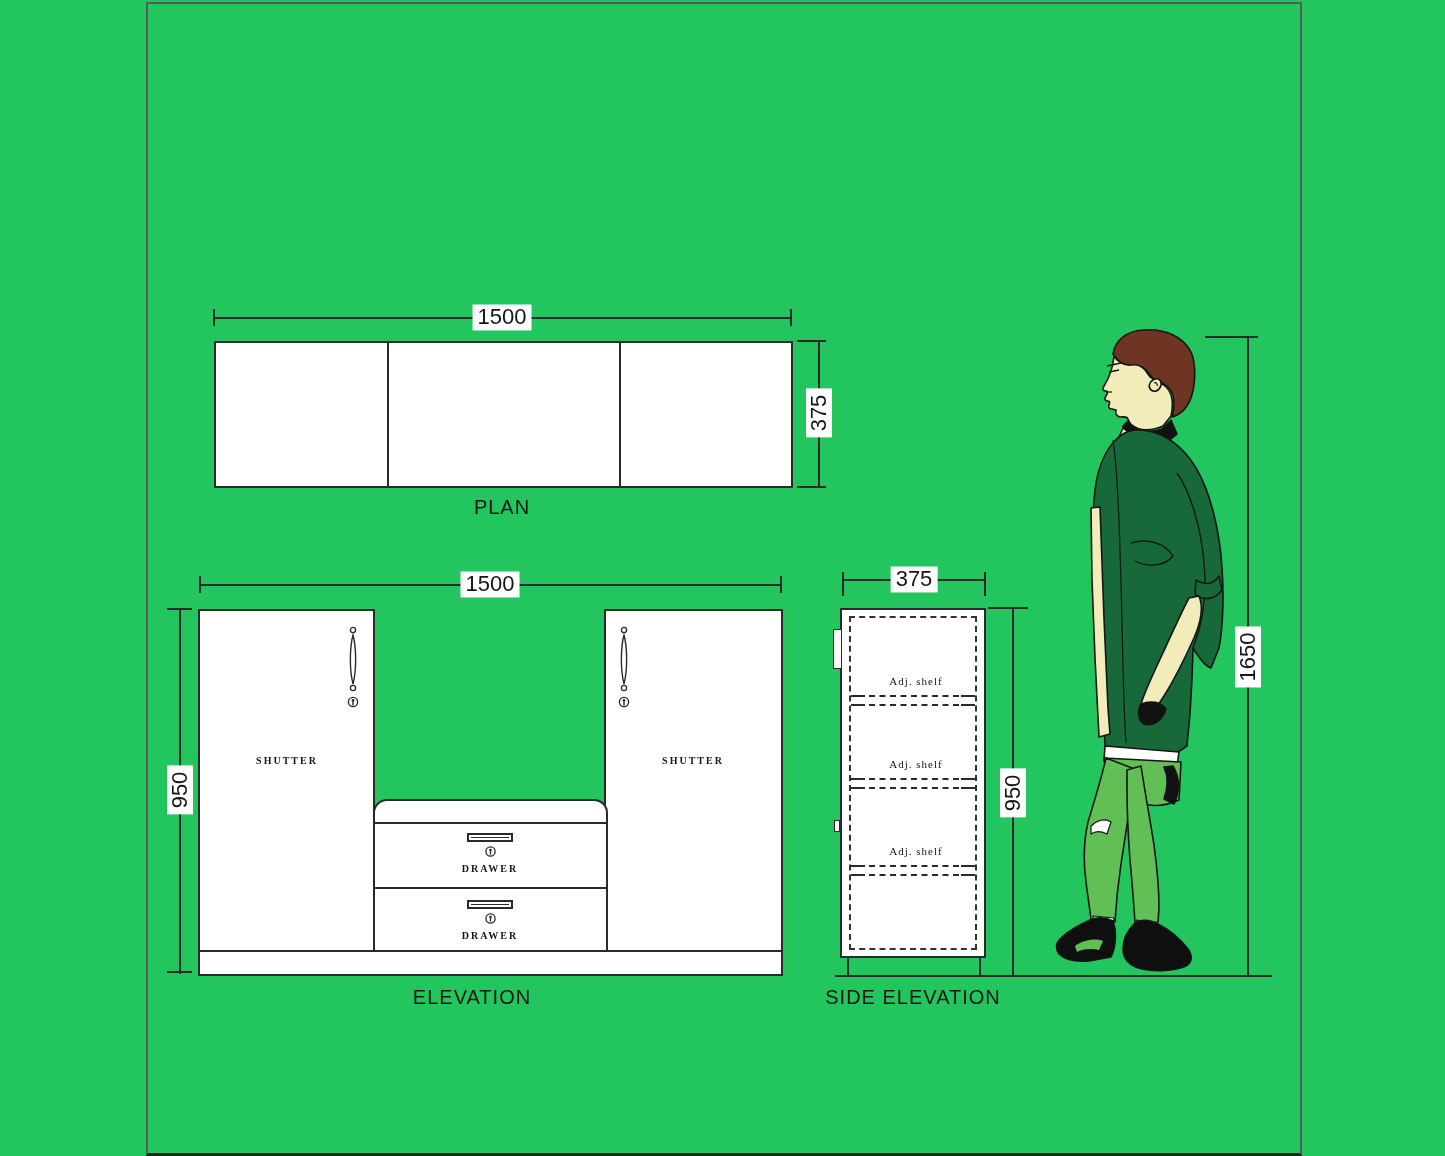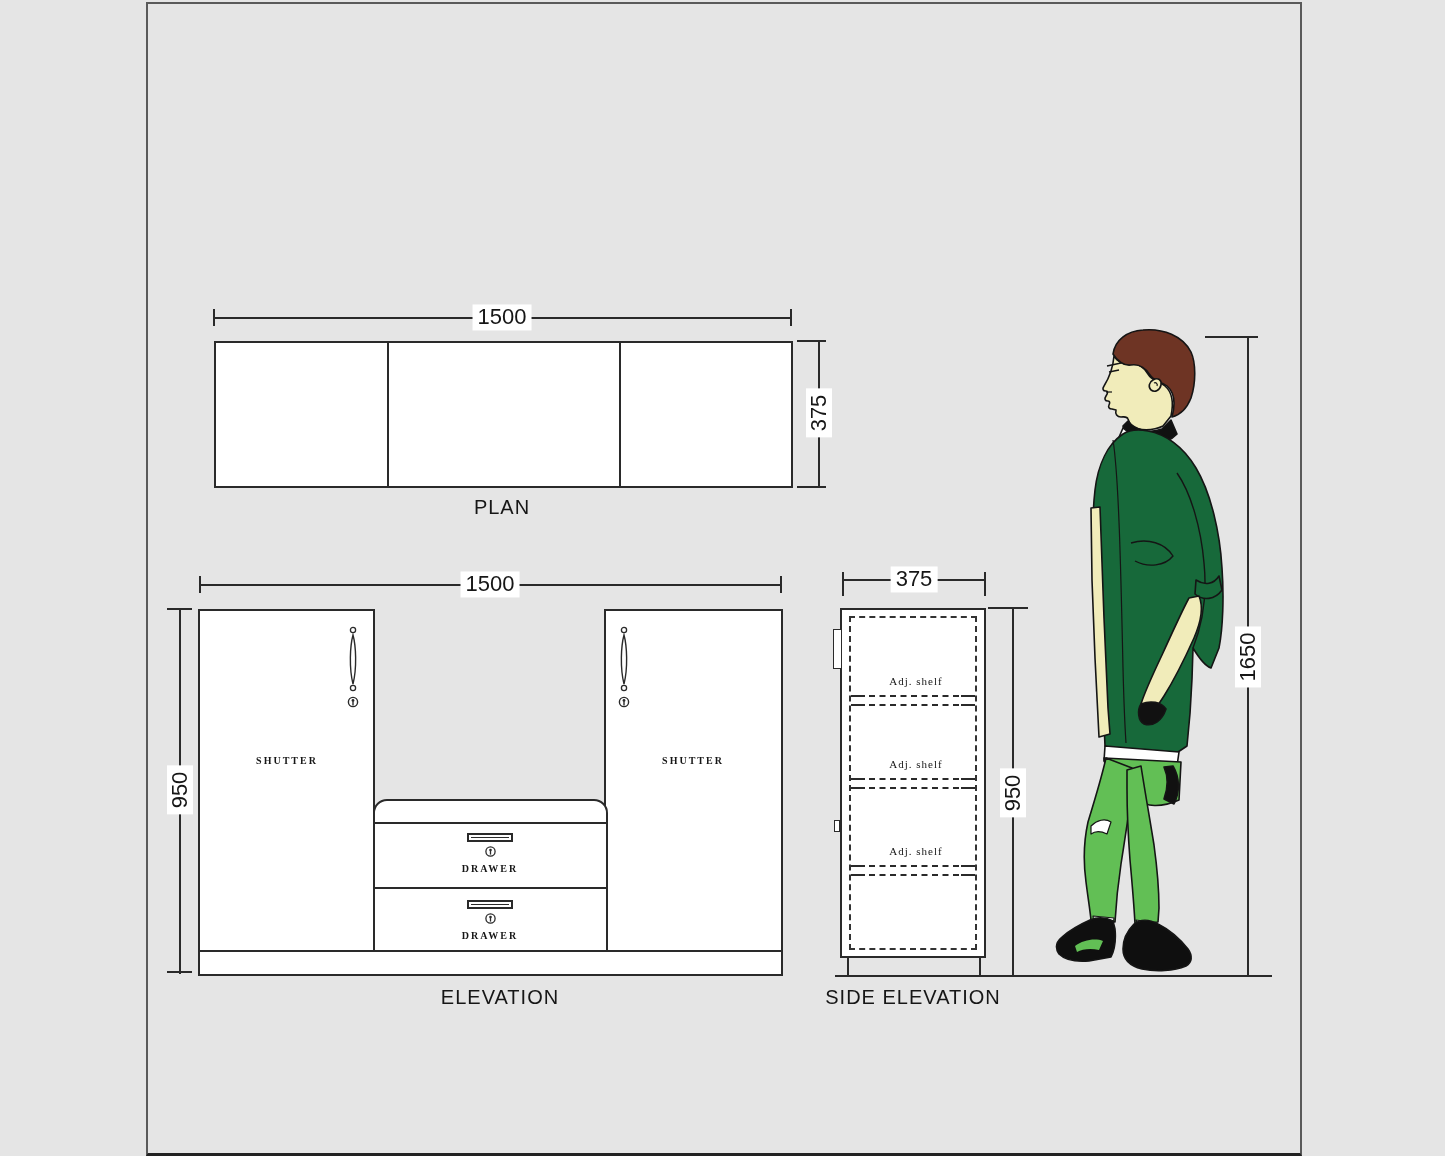--- a/index.html
+++ b/index.html
@@ -1,16 +1,16 @@
 <!DOCTYPE html>
 <html><head>
 <meta charset="utf-8">
 <style>
   html,body{margin:0;padding:0;background:#fff;}
-  .canvas{position:relative;width:1445px;height:1156px;background:#e5e5e5;overflow:hidden;
+  .canvas{position:relative;width:1445px;height:1156px;background:#22c55e;overflow:hidden;
           font-family:"Liberation Sans",sans-serif;color:#1a1a1a;}
   .frame{position:absolute;left:146px;top:2px;width:1152px;height:1149px;
          border:2px solid #5a5a5a;border-bottom:3px solid #222;}
   .hline{position:absolute;height:2px;background:#2a2a2a;}
   .vline{position:absolute;width:2px;background:#2a2a2a;}
   .hdash{position:absolute;height:0;border-top:2px dashed #2a2a2a;}
   .box{position:absolute;border:2px solid #2a2a2a;background:#fff;box-sizing:border-box;}
   .dashedbox{position:absolute;border:2px dashed #333;box-sizing:border-box;}
   .dimtext{position:absolute;font-size:22px;background:#fff;padding:0 5px;
            transform:translate(-50%,-52%);white-space:nowrap;color:#161616;}
@@ -104,21 +104,21 @@
         <div class="inner"></div>
       </div>
     <svg class="lock-svg" style="left:485px;top:913px;" width="11" height="11" viewBox="0 0 11 11">
       <circle cx="5.5" cy="5.5" r="4.6" fill="none" stroke="#2a2a2a" stroke-width="1.3"></circle>
       <circle cx="5.5" cy="4" r="1.3" fill="#2a2a2a"></circle>
         <path d="M5.5,5 L5.5,8.6" stroke="#2a2a2a" stroke-width="1.3"></path>
     </svg>
     <span class="stencil" style="left:490px;top:935px;">DRAWER</span>
 
     <div class="box" style="left:198px;top:950px;width:585px;height:26px;"></div>
-    <span class="viewlabel" style="left:500px;top:997px;">ELEVATION</span>
+    <span class="viewlabel" style="left:472px;top:997px;">ELEVATION</span>
   </div>
 
   <div>
 
     <div class="hline" style="left:843px;top:579px;width:142px;"></div>
     <div class="vline" style="left:842px;top:572px;height:24px;"></div>
     <div class="vline" style="left:984px;top:572px;height:24px;"></div>
     <span class="dimtext" style="left:914px;top:580px;">375</span>
 
     <div class="box" style="left:840px;top:608px;width:146px;height:350px;"></div>

